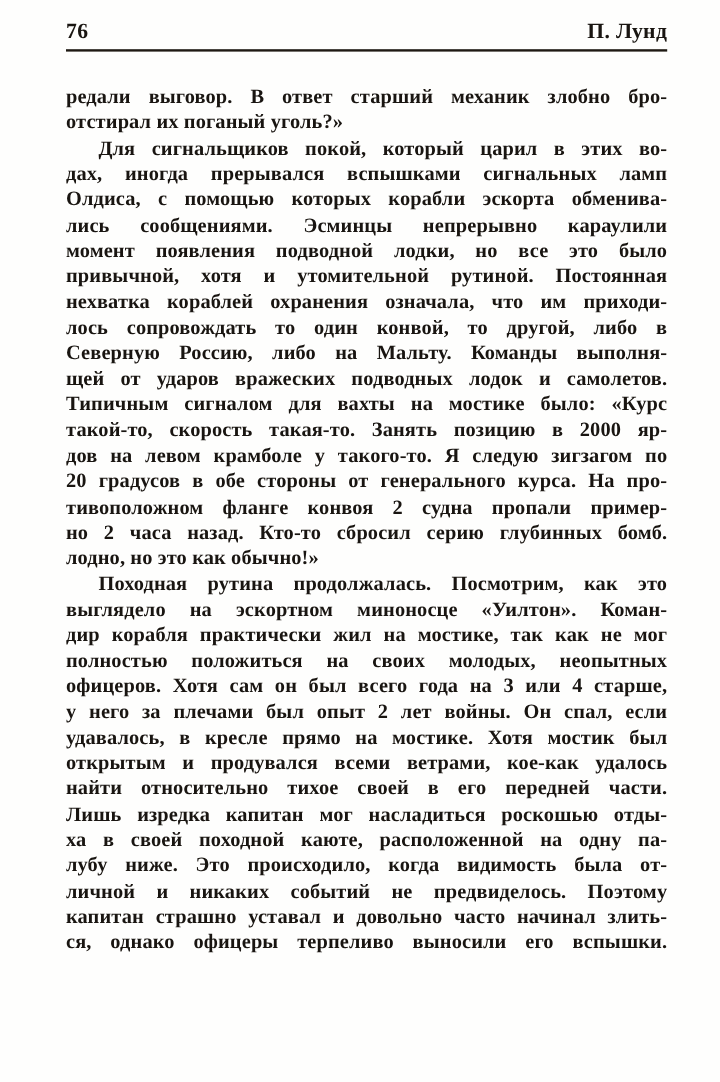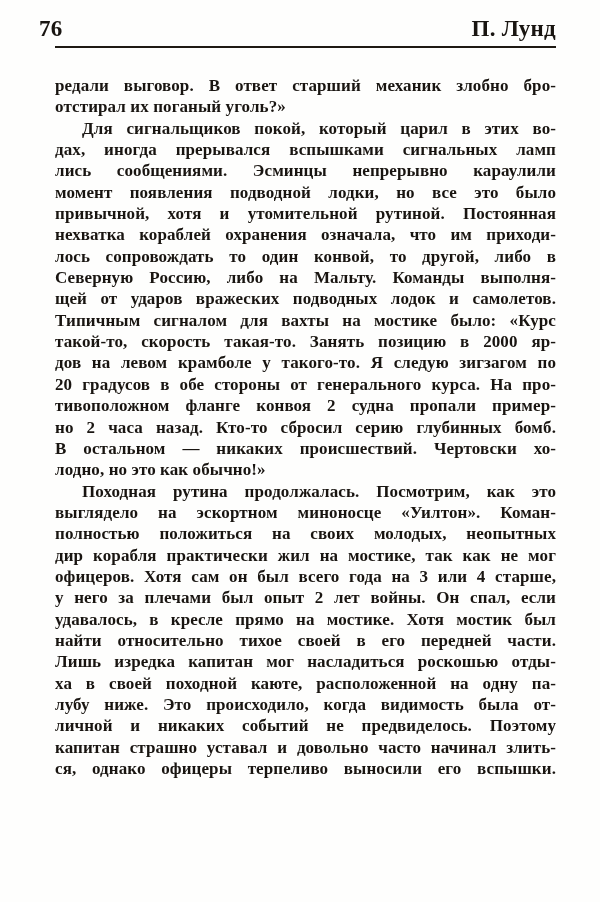--- a/index.html
+++ b/index.html
@@ -12,22 +12,22 @@
     font-family: "Liberation Serif", serif;
     font-weight: 700;
     color: #191511;
     overflow: hidden;
     box-sizing: border-box;
   }
   .header {
     display: flex;
     justify-content: space-between;
     align-items: flex-start;
-    padding: 16px 44px 0 39px;
-    font-size: 23px;
+    padding: 16px 44px 0 55px;
+    font-size: 18px;
     letter-spacing: 0.3px;
   }
   .rule {
     margin: 4px 44px 0 55px;
     border-top: 2.5px solid #1e1913;
   }
   .text-block {
     margin: 27px 44px 16px 55px;
     font-size: 17px;
     line-height: 21.35px;
@@ -54,44 +54,45 @@
   </div>
   <div class="rule"></div>
   <div class="text-block">
       <div>
         <div class="t-line">редали выговор. В ответ старший механик злобно бро-</div>
         <div class="t-line last-left">отстирал их поганый уголь?»</div>
       </div>
       <div>
         <div class="t-line indent-first">Для сигнальщиков покой, который царил в этих во-</div>
         <div class="t-line">дах, иногда прерывался вспышками сигнальных ламп</div>
+        <div class="t-line">Олдиса, с помощью которых корабли эскорта обменива-</div>
         <div class="t-line">лись сообщениями. Эсминцы непрерывно караулили</div>
         <div class="t-line">момент появления подводной лодки, но все это было</div>
         <div class="t-line">привычной, хотя и утомительной рутиной. Постоянная</div>
         <div class="t-line">нехватка кораблей охранения означала, что им приходи-</div>
         <div class="t-line">лось сопровождать то один конвой, то другой, либо в</div>
         <div class="t-line">Северную Россию, либо на Мальту. Команды выполня-</div>
         <div class="t-line">щей от ударов вражеских подводных лодок и самолетов.</div>
         <div class="t-line">Типичным сигналом для вахты на мостике было: «Курс</div>
         <div class="t-line">такой-то, скорость такая-то. Занять позицию в 2000 яр-</div>
         <div class="t-line">дов на левом крамболе у такого-то. Я следую зигзагом по</div>
         <div class="t-line">20 градусов в обе стороны от генерального курса. На про-</div>
         <div class="t-line">тивоположном фланге конвоя 2 судна пропали пример-</div>
         <div class="t-line">но 2 часа назад. Кто-то сбросил серию глубинных бомб.</div>
-        <div class="t-line">В остальном — никаких происшествий. Чертовски хо-</div>
         <div class="t-line last-left">лодно, но это как обычно!»</div>
       </div>
       <div>
         <div class="t-line indent-first">Походная рутина продолжалась. Посмотрим, как это</div>
         <div class="t-line">выглядело на эскортном миноносце «Уилтон». Коман-</div>
+        <div class="t-line">дир корабля практически жил на мостике, так как не мог</div>
         <div class="t-line">полностью положиться на своих молодых, неопытных</div>
-        <div class="t-line">дир корабля практически жил на мостике, так как не мог</div>
         <div class="t-line">офицеров. Хотя сам он был всего года на 3 или 4 старше,</div>
         <div class="t-line">у него за плечами был опыт 2 лет войны. Он спал, если</div>
         <div class="t-line">удавалось, в кресле прямо на мостике. Хотя мостик был</div>
+        <div class="t-line">открытым и продувался всеми ветрами, кое-как удалось</div>
         <div class="t-line">найти относительно тихое своей в его передней части.</div>
         <div class="t-line">Лишь изредка капитан мог насладиться роскошью отды-</div>
         <div class="t-line">ха в своей походной каюте, расположенной на одну па-</div>
         <div class="t-line">лубу ниже. Это происходило, когда видимость была от-</div>
         <div class="t-line">личной и никаких событий не предвиделось. Поэтому</div>
         <div class="t-line">капитан страшно уставал и довольно часто начинал злить-</div>
         <div class="t-line">ся, однако офицеры терпеливо выносили его вспышки.</div>
       </div>
     </div>
 </div>

